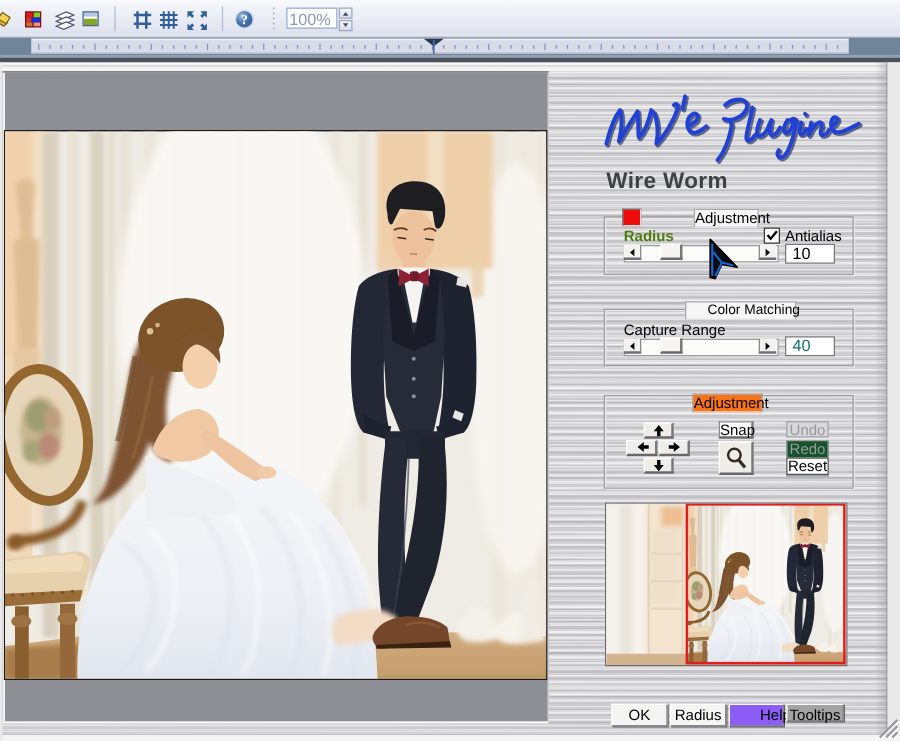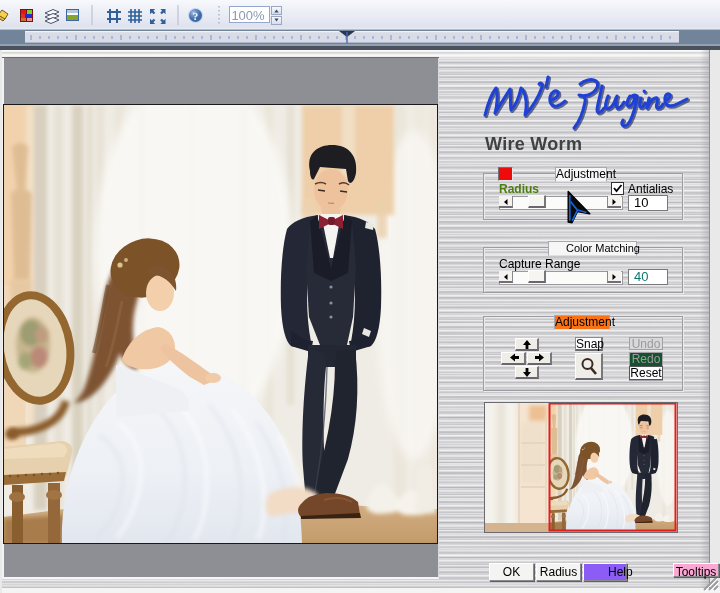--- a/index.html
+++ b/index.html
@@ -495,20 +495,20 @@
   <line x1="61" y1="12" x2="61" y2="120" stroke="#e4d4be" stroke-width="1.5"></line>
   <path d="M36,40 h24 M36,62 h24 M36,84 h24" stroke="#e6d6c0" stroke-width="2"></path>
   <rect x="0" y="120" width="192" height="9" fill="#d3b48f"></rect>
   <use href="#photo" x="64" y="0" width="126" height="127"></use>
   <rect x="64.5" y="0.5" width="126" height="127" fill="none" stroke="#e21d1d" stroke-width="2"></rect>
 </svg>
 
 <div class="abs" style="left:489px;top:563px;width:45px;height:18px;background:#f4f4f2;border:1px solid #8a8a8e;border-top-color:#fff;border-left-color:#fff;box-shadow:1px 1px 0 #606065;box-sizing:border-box;font-size:12px;line-height:16px;text-align:center;">OK</div>
 <div class="abs" style="left:536px;top:563px;width:45px;height:18px;background:#f4f4f2;border:1px solid #8a8a8e;border-top-color:#fff;border-left-color:#fff;box-shadow:1px 1px 0 #606065;box-sizing:border-box;font-size:12px;line-height:16px;text-align:center;">Radius</div>
 <div class="abs" style="left:583px;top:563px;width:44px;height:18px;background:#8b5cf6;border:1px solid #8a8a8e;border-top-color:#fff;border-left-color:#fff;box-shadow:1px 1px 0 #606065;box-sizing:border-box;font-size:12px;line-height:16px;text-align:center;padding-left:24px;">Help</div>
-<div class="abs" style="left:629px;top:563px;width:46px;height:14px;background:#f9a8d4;border:1px solid #8a8a8e;border-top-color:#fff;border-left-color:#fff;box-shadow:1px 1px 0 #606065;box-sizing:border-box;font-size:12px;line-height:16px;text-align:center;margin-left:44px;">Tooltips</div>
+<div class="abs" style="left:629px;top:563px;width:46px;height:14px;background:#a3a3a3;border:1px solid #8a8a8e;border-top-color:#fff;border-left-color:#fff;box-shadow:1px 1px 0 #606065;box-sizing:border-box;font-size:12px;line-height:16px;text-align:center;">Tooltips</div>
 
 <svg class="abs" style="left:560px;top:186px" width="36" height="42" viewBox="0 0 36 42">
   <path d="M8.2,5.5 L29.8,27.8 L17.4,25.6 L12,36.8 L8.2,36 Z" fill="#0a0a0a" stroke="#000" stroke-width="1.4" stroke-linejoin="round"></path>
   <path d="M9.8,9.5 L9.8,34" fill="none" stroke="#1565d8" stroke-width="1.7" stroke-linecap="round"></path>
   <path d="M11,16 C14,20 16,22.5 17.5,24 L25.8,26.2 M17.5,24 L12.6,34.2" fill="none" stroke="#1565d8" stroke-width="1.7" stroke-linejoin="round" stroke-linecap="round"></path>
 </svg>
 </div>
 
 </body></html>

